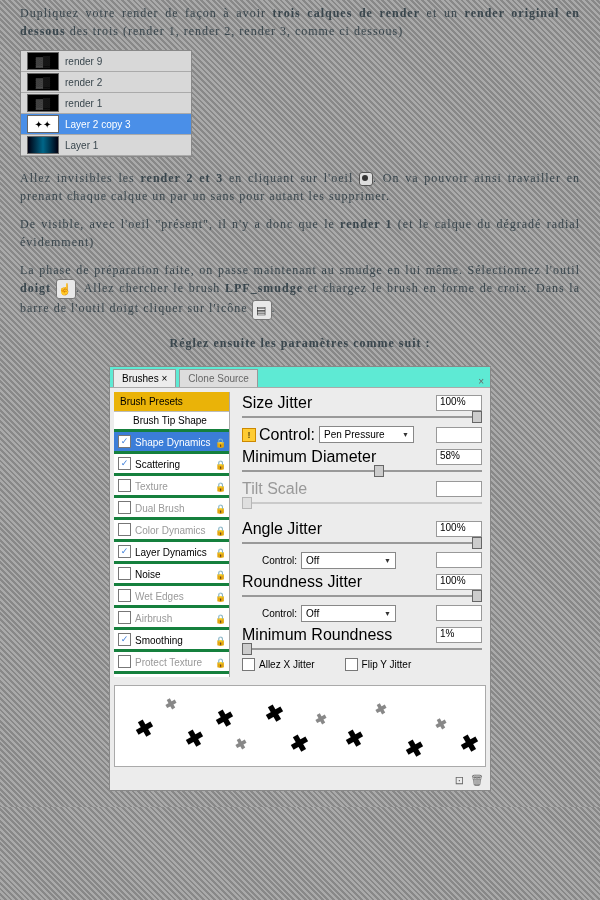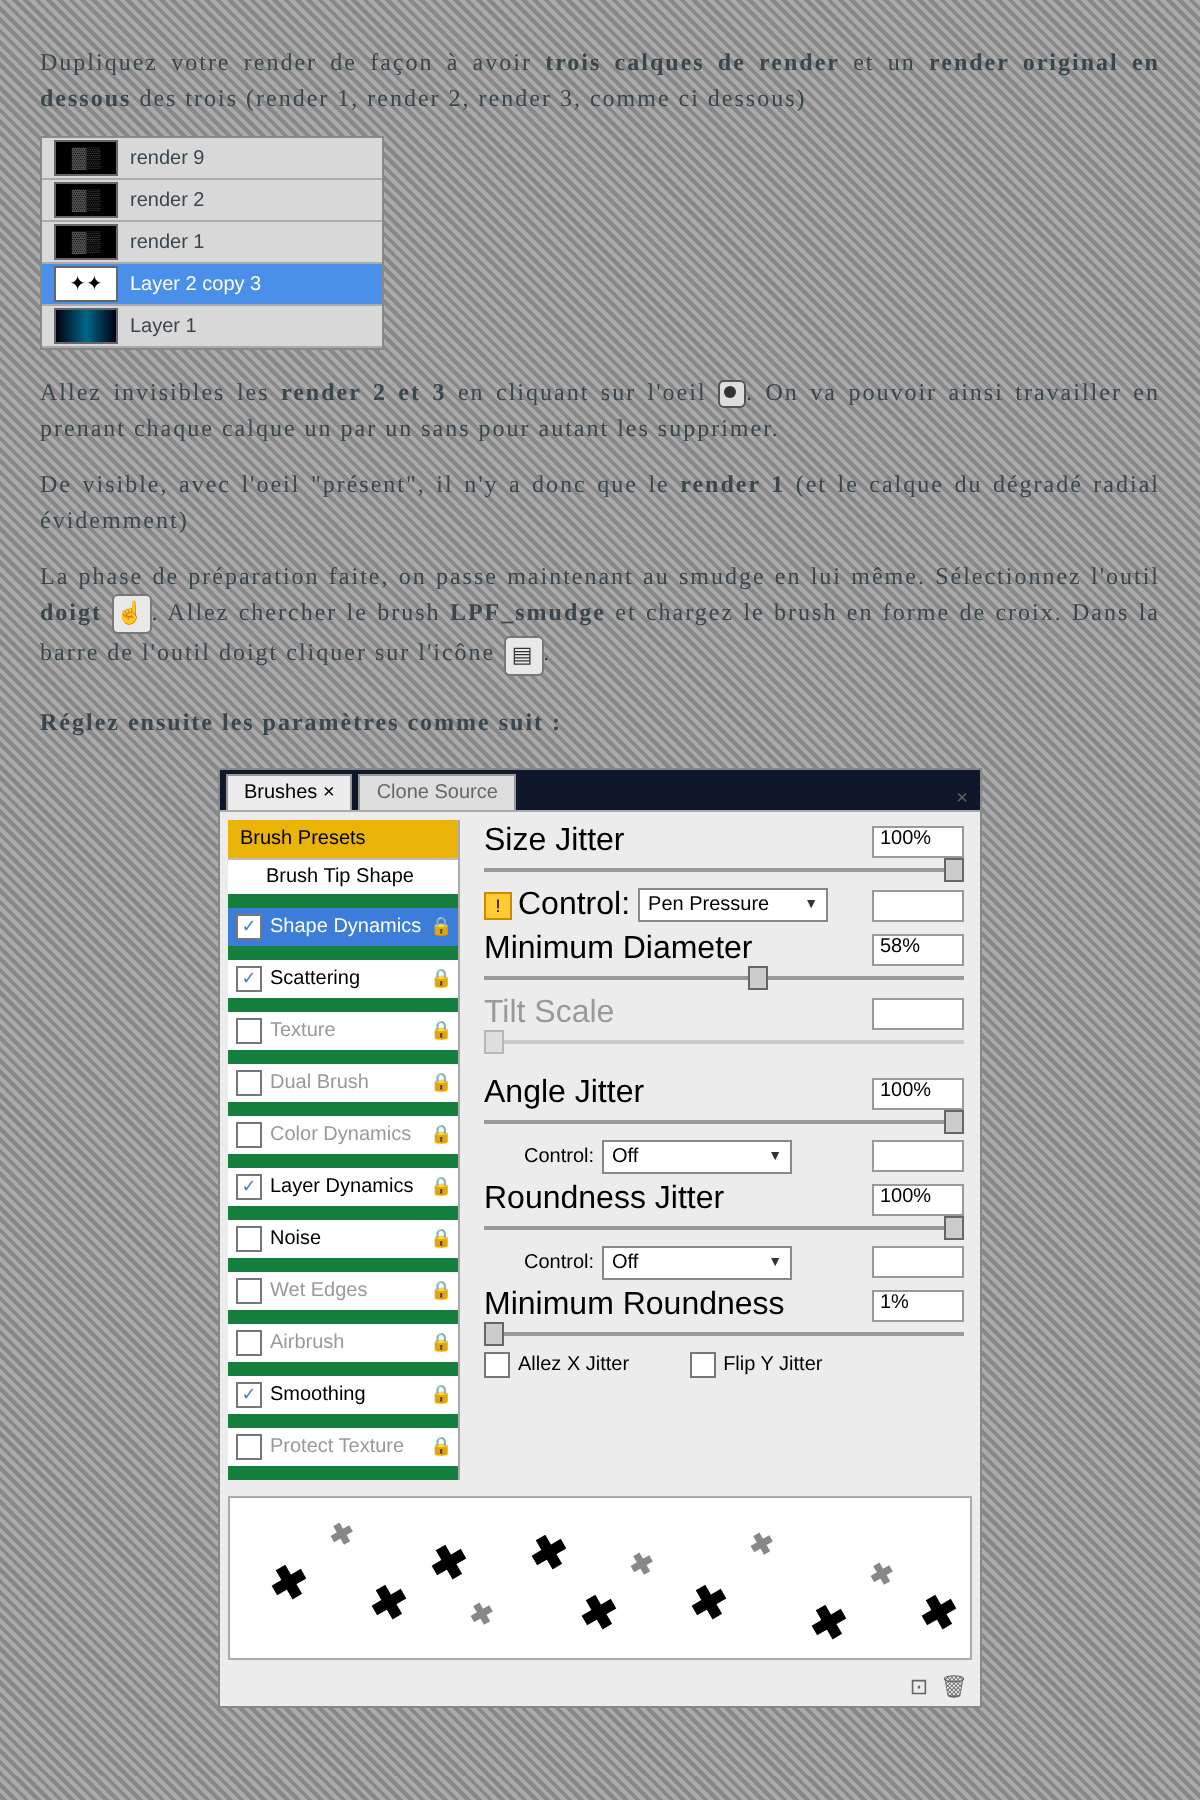--- a/index.html
+++ b/index.html
@@ -1,35 +1,35 @@
 <!DOCTYPE html>
 <html><head>
 <meta charset="utf-8">
 <style>
 body{margin:0;padding:0;width:600px;font-family:Georgia,serif;background:repeating-linear-gradient(45deg,#888 0,#888 2px,#aaa 2px,#aaa 4px);color:#39464d;font-size:12px}
-.content{padding:22px 20px}
+.content{padding:4px 20px}
 .para{letter-spacing:1px;line-height:1.5;margin-bottom:10px;text-align:justify}
 b{font-weight:bold}
 .layers{width:170px;background:#d8d8d8;border:1px solid #888;margin:6px 0 12px}
 .layer{display:flex;align-items:center;height:20px;border-bottom:1px solid #aaa;font-family:Arial,sans-serif;font-size:10px}
 .layer.sel{background:#4a8fe8;color:#fff}
 .thumb{width:30px;height:16px;margin:0 6px;background:#000;border:1px solid #666;display:flex;align-items:center;justify-content:center;overflow:hidden}
 .eye{width:12px;height:12px;display:inline-block;border:1px solid #555;border-radius:3px;background:#ddd;vertical-align:middle;position:relative}
 .eye::after{content:"";position:absolute;width:6px;height:6px;border-radius:50%;background:#333;top:2px;left:2px}
 .ico{display:inline-block;width:18px;height:18px;border:1px solid #777;border-radius:3px;background:#e8e8e8;vertical-align:middle;text-align:center;font-size:11px;line-height:18px;color:#333}
-.center{text-align:left;margin:14px 0}
+.center{text-align:center;margin:14px 0}
 .panel{width:380px;margin:12px auto;background:#ececec;border:1px solid #888;font-family:Tahoma,Arial,sans-serif;font-size:10px;color:#000}
-.ptabs{display:flex;background:#0f172a;border-bottom:1px solid #aaa;height:20px;align-items:end}
+.ptabs{display:flex;background:#5eead4;border-bottom:1px solid #aaa;height:20px;align-items:end}
 .ptab{padding:3px 8px;border:1px solid #999;border-bottom:none;background:#ececec;margin-left:3px;font-size:10px}
 .ptab.inact{background:#ddd;color:#666}
 .closex{margin-left:auto;padding:0 6px;color:#666;cursor:default}
 .pbody{display:flex}
 .pleft{width:115px;border-right:1px solid #aaa;background:#fff;margin:4px}
 .phead{padding:4px 6px;background:#eab308;border-bottom:1px solid #bbb;font-size:10px}
-.pitem{display:flex;align-items:center;padding:3px 4px;border-bottom:7px solid #15803d}
+.pitem{display:flex;align-items:flex-end;padding:3px 4px;border-bottom:3px solid #15803d}
 .pitem.sel{background:#3b7dd8;color:#fff}
 .pitem.dis{color:#999}
 .chk{width:11px;height:11px;border:1px solid #777;background:#fff;margin-right:4px;display:inline-flex;align-items:center;justify-content:center;font-size:9px;color:#3b7dd8}
 .lock{margin-left:auto;width:10px;height:10px;font-size:9px;color:#888}
 .pright{flex:1;padding:6px 8px}
 .row{display:flex;align-items:center;margin-bottom:4px}
 .row .lbl{flex:1;font-size:16px}
 .row .val{width:38px;height:14px;border:1px solid #999;background:#fff;text-align:left;padding:0 3px;font-size:10px}
 .slider{height:2px;background:#999;margin:2px 0 8px;position:relative}
 .slider::after{content:"";position:absolute;width:8px;height:10px;background:#ccc;border:1px solid #666;top:-5px;left:0}

